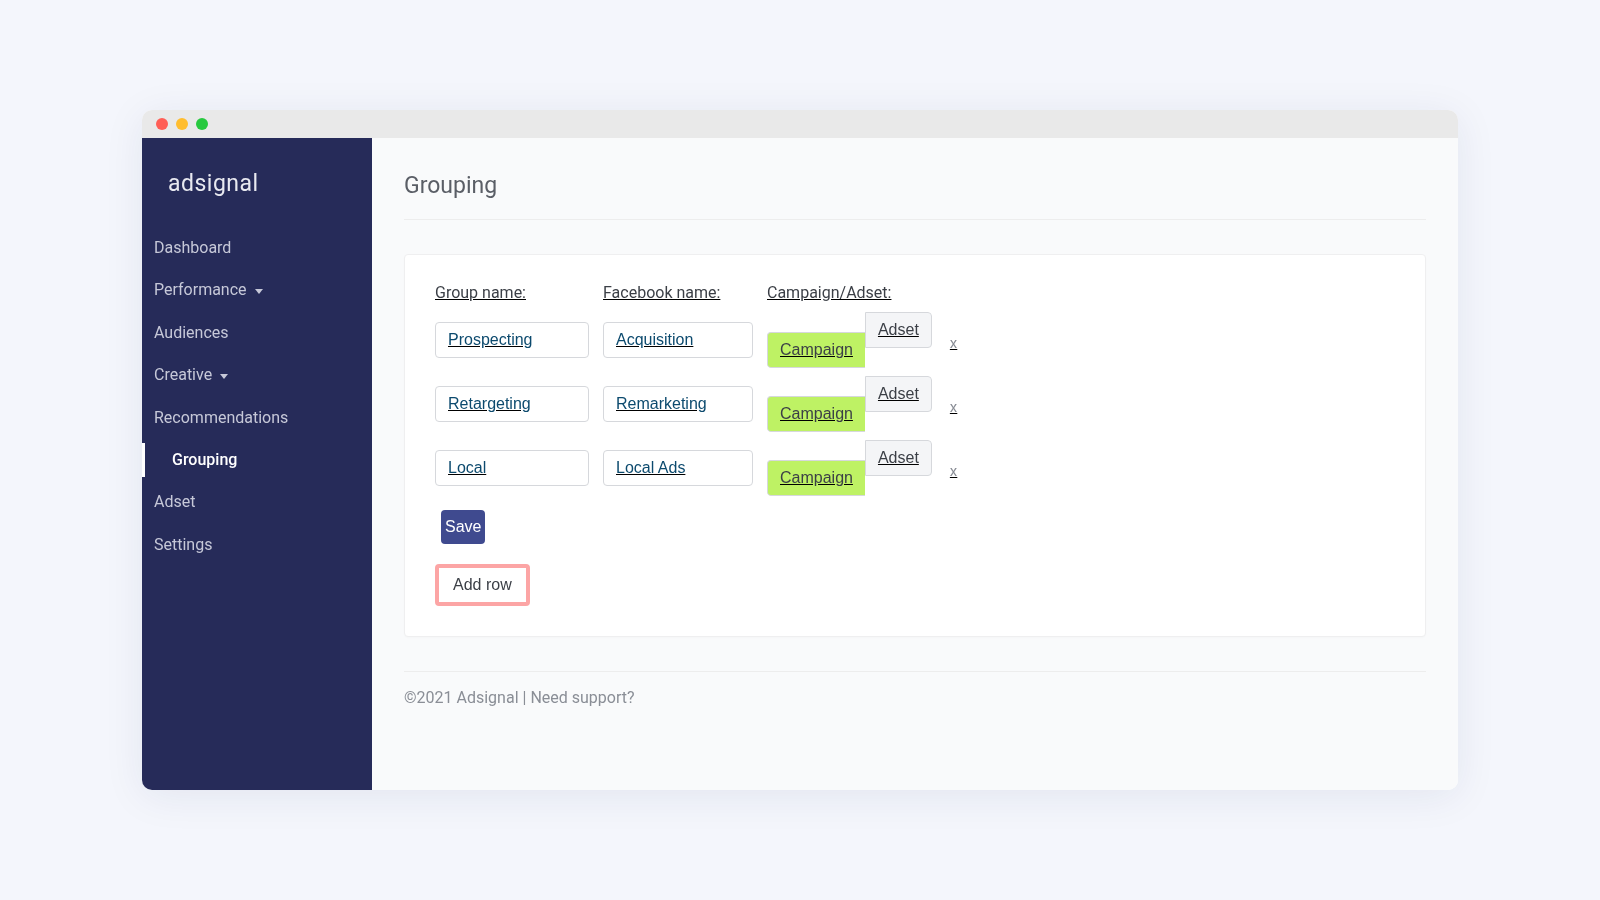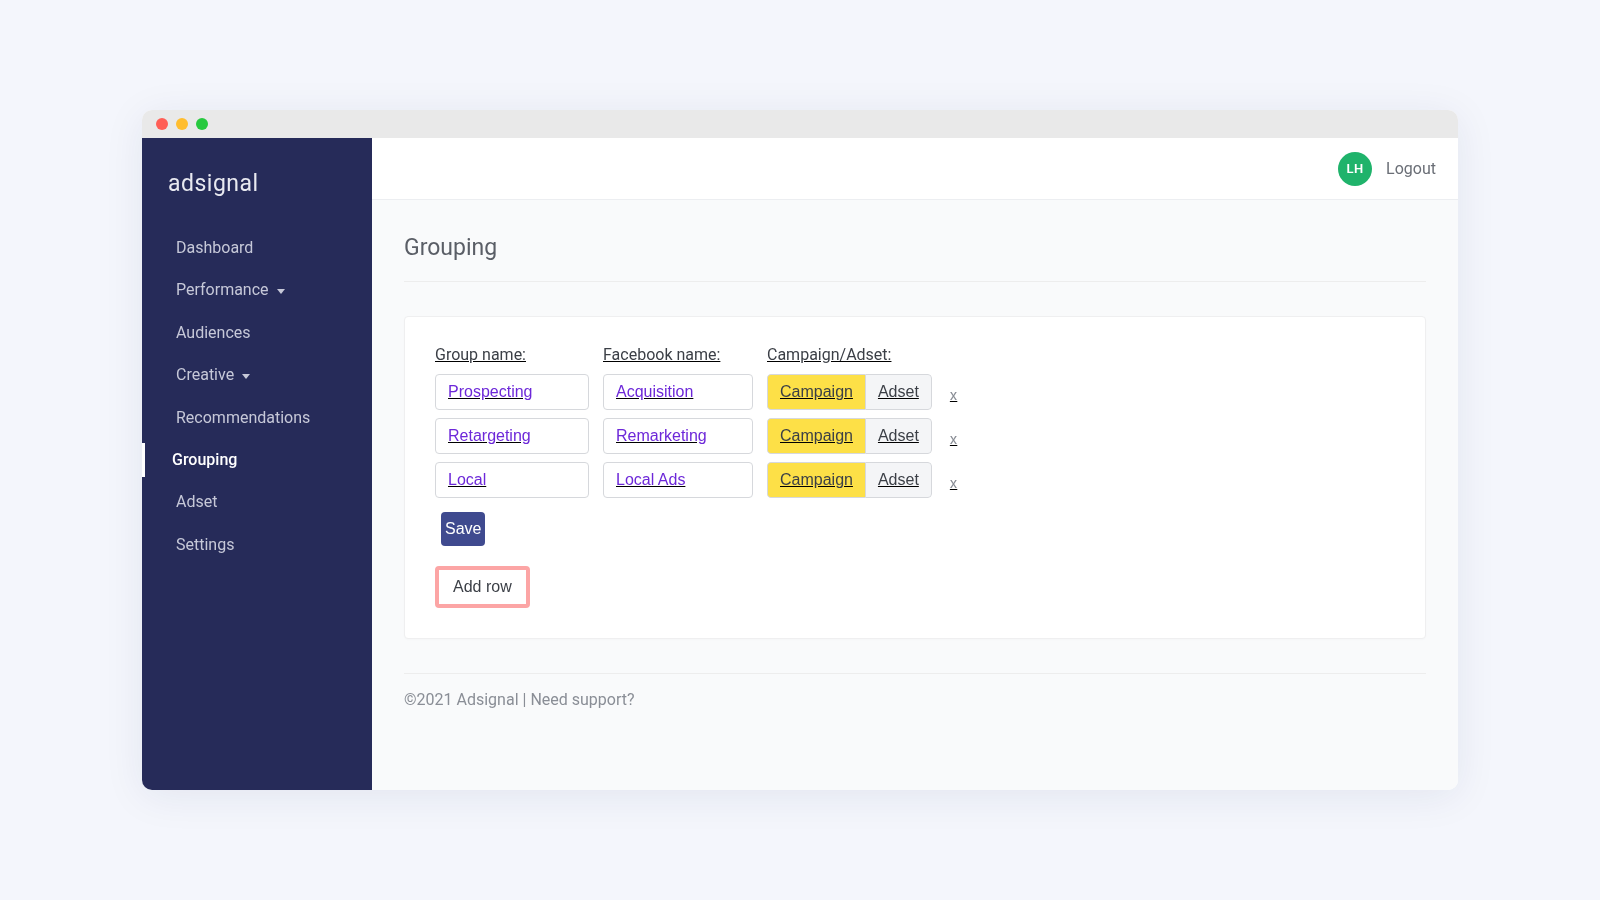--- a/index.html
+++ b/index.html
@@ -62,21 +62,21 @@
       letter-spacing: 0.5px;
       padding: 12px 26px 30px 26px;
       color: #e8e9f0;
     }
     .nav {
       display: flex;
       flex-direction: column;
       gap: 0;
     }
     .nav-item {
-      padding: 10px 34px;
+      padding: 10px 12px;
       font-size: 16px;
       color: #c6c8d8;
       cursor: pointer;
       display: flex;
       align-items: center;
       gap: 6px;
       line-height: 1.4;
     }
     .nav-item.active {
       color: #ffffff;
@@ -171,21 +171,21 @@
       font-size: 16px;
       color: #3b3f46;
       margin-bottom: 2px;
     }
     .text-input {
       height: 36px;
       border: 1px solid #d6d8dc;
       border-radius: 4px;
       padding: 12px 12px;
       font-size: 16px;
-      color: #6d28d9;
+      color: #0c4a6e;
       background: #fff;
       width: 100%;
     }
     .toggle-wrap {
       display: flex;
       align-items: center;
       gap: 14px;
     }
     .toggle-group {
       display: inline-flex;
@@ -204,21 +204,22 @@
       align-items: center;
     }
     .toggle-btn:first-child {
       border-radius: 4px 0 0 4px;
       border-right: none;
     }
     .toggle-btn:last-child {
       border-radius: 0 4px 4px 0;
     }
     .toggle-btn.selected {
-      background: #fde047;
+      background: #bef264;
+      margin-top: 20px;
     }
     .delete-x {
       color: #8b8f97;
       font-size: 15px;
       cursor: pointer;
       padding: 2px 4px;
       position: relative;
       top: 3px;
     }
     .btn-row {
@@ -291,24 +292,20 @@
           <div class="nav-item">
             <span>Adset</span>
           </div>
           <div class="nav-item">
             <span>Settings</span>
           </div>
         </nav>
     </aside>
 
     <div class="main-area">
-      <div class="topbar">
-        <div class="avatar">LH</div>
-        <div class="logout">Logout</div>
-      </div>
 
       <div class="content">
         <h1 class="page-title">Grouping</h1>
 
         <div class="card">
           <div class="grid" id="grid">
             <div class="col-label">Group name:</div>
             <div class="col-label">Facebook name:</div>
             <div class="col-label">Campaign/Adset:</div>
           <input type="text" class="text-input" value="Prospecting" style="">

